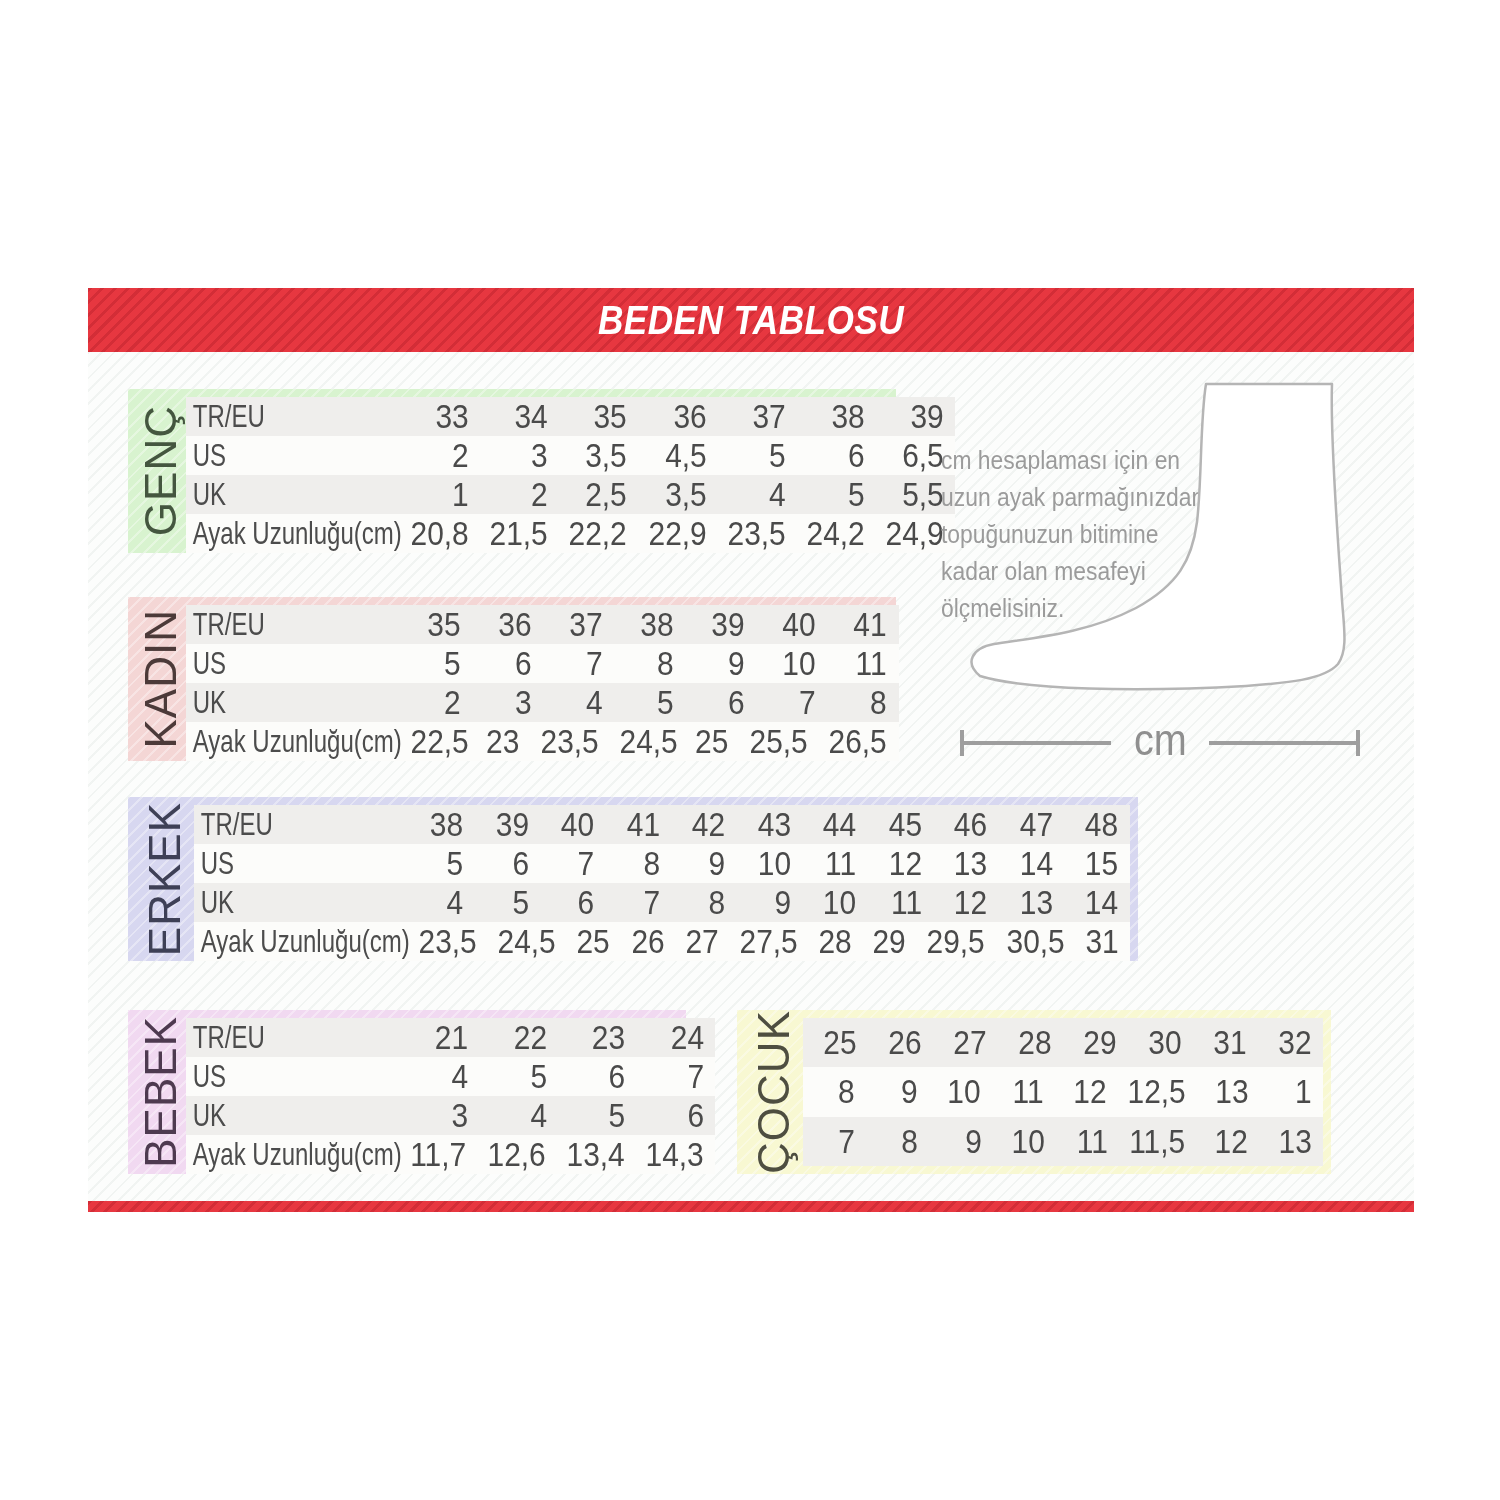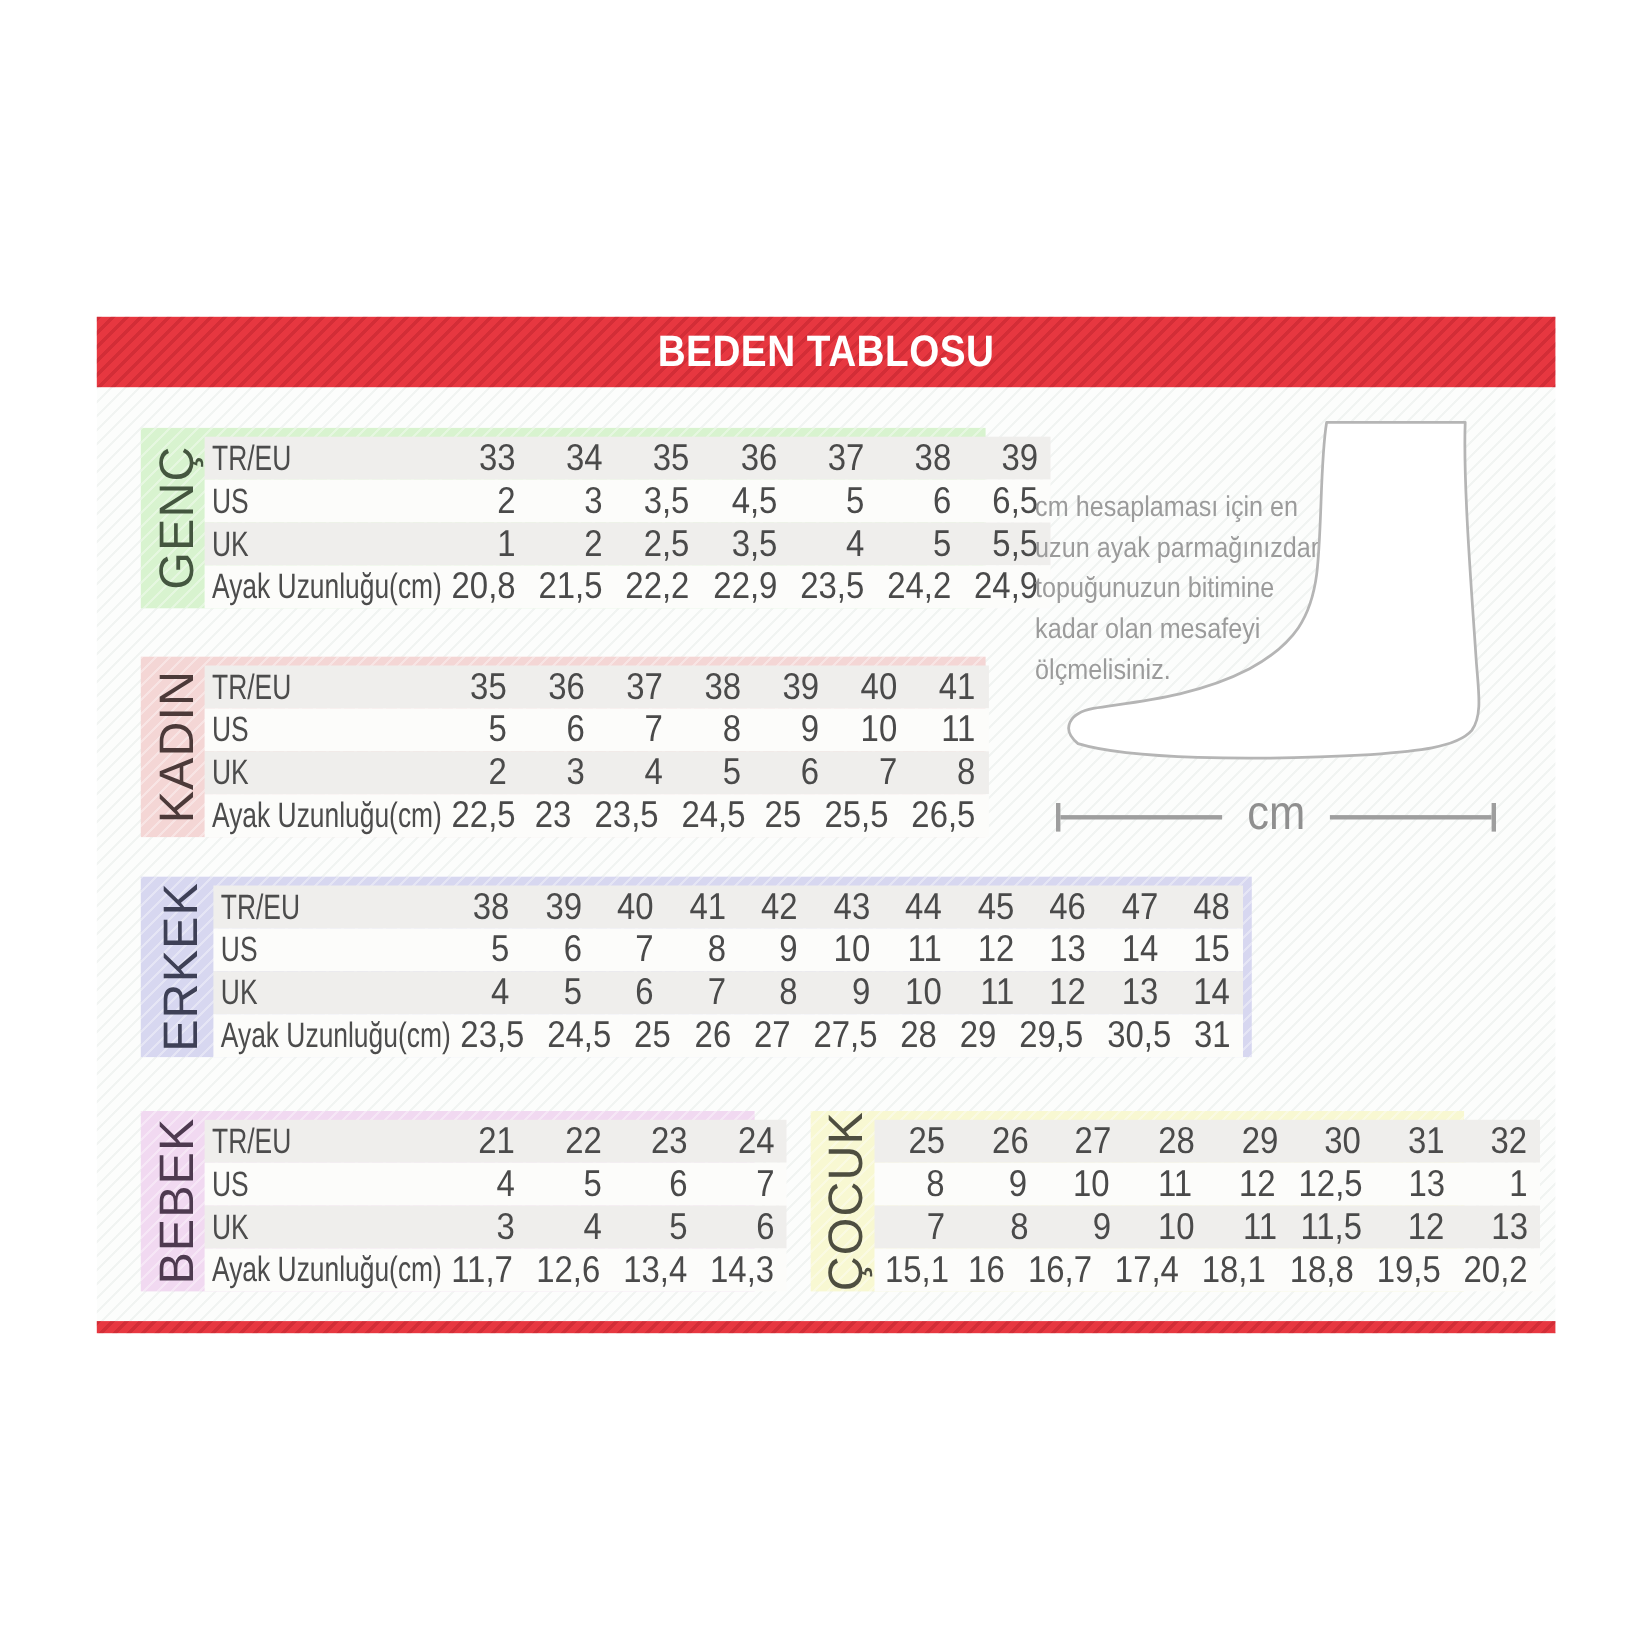--- a/index.html
+++ b/index.html
@@ -7,20 +7,21 @@
   .page { position:relative; width:1500px; height:1500px; background:#ffffff; overflow:hidden; }
   .content {
     position:absolute; left:88px; top:288px; width:1326px; height:924px;
     background-color:#fcfdfc;
     background-image:repeating-linear-gradient(135deg, rgba(168,184,176,0.13) 0 2px, transparent 2px 9px);
   }
   .red-bar {
     position:absolute; left:0; width:100%;
     background-color:#e73740;
     background-image:repeating-linear-gradient(135deg, rgba(140,10,22,0.22) 0 3px, transparent 3px 9px);
+    font-style:italic;
   }
   .bar-top { top:0; height:64px; display:flex; align-items:center; justify-content:center; }
   .bar-bottom { bottom:0; height:11px; }
   .title {
     color:#ffffff; font-size:40px; font-weight:bold; letter-spacing:0.5px;
     display:inline-block; transform:scaleX(0.88); white-space:nowrap;
   }
   .size-table {
     position:absolute; height:164px; display:flex; padding:8px;
     background-image:repeating-linear-gradient(135deg, rgba(255,255,255,0.35) 0 2px, transparent 2px 9px);
@@ -295,30 +296,20 @@
           <div class="trow">
             <span class="cell">7</span>
             <span class="cell">8</span>
             <span class="cell">9</span>
             <span class="cell">10</span>
             <span class="cell">11</span>
             <span class="cell">11,5</span>
             <span class="cell">12</span>
             <span class="cell">13</span>
           </div>
-          <div class="trow">
-            <span class="cell">15,1</span>
-            <span class="cell">16</span>
-            <span class="cell">16,7</span>
-            <span class="cell">17,4</span>
-            <span class="cell">18,1</span>
-            <span class="cell">18,8</span>
-            <span class="cell">19,5</span>
-            <span class="cell">20,2</span>
-          </div>
         </div>
     </div>
 
     <div class="note">
       <span class="note-line">cm hesaplaması için en</span>
       <span class="note-line">uzun ayak parmağınızdan</span>
       <span class="note-line">topuğunuzun bitimine</span>
       <span class="note-line">kadar olan mesafeyi</span>
       <span class="note-line">ölçmelisiniz.</span>
     </div>

